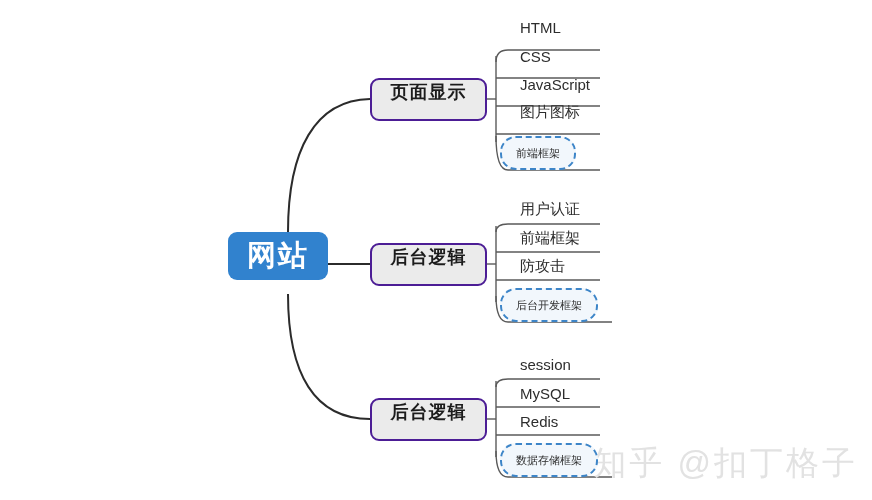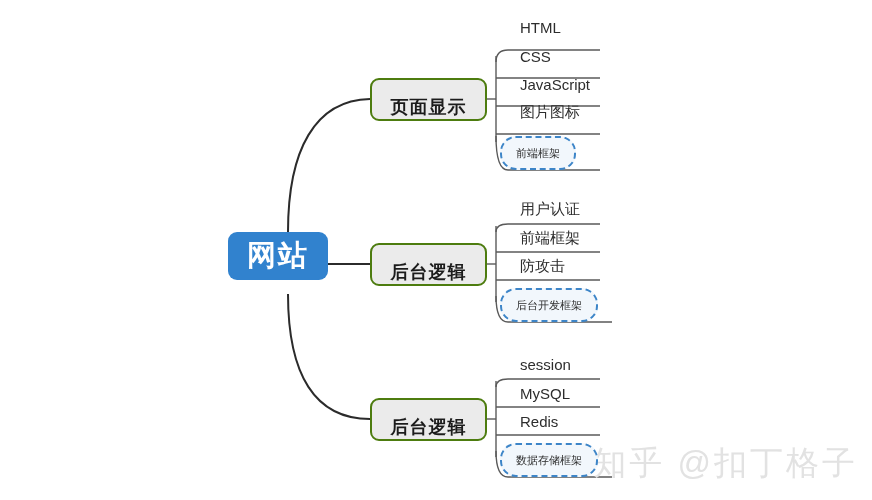--- a/index.html
+++ b/index.html
@@ -45,25 +45,25 @@
     z-index: 4;
   }
 
   
   .branch-node {
     position: absolute;
     left: 370px;
     width: 117px;
     height: 43px;
     background: #ebebeb;
-    border: 2px solid #4d7c0f;
+    border: 2px solid #4c1d95;
     border-radius: 9px;
     box-sizing: border-box;
     display: flex;
-    align-items: flex-end;
+    align-items: flex-start;
     justify-content: center;
     color: #1c1c1c;
     font-size: 18px;
     font-weight: 700;
     letter-spacing: 1px;
     z-index: 4;
   }
   .branch-node.b0 { top: 78px; }
   .branch-node.b1 { top: 243px; border-radius: 9px; }
   .branch-node.b2 { top: 398px; }

